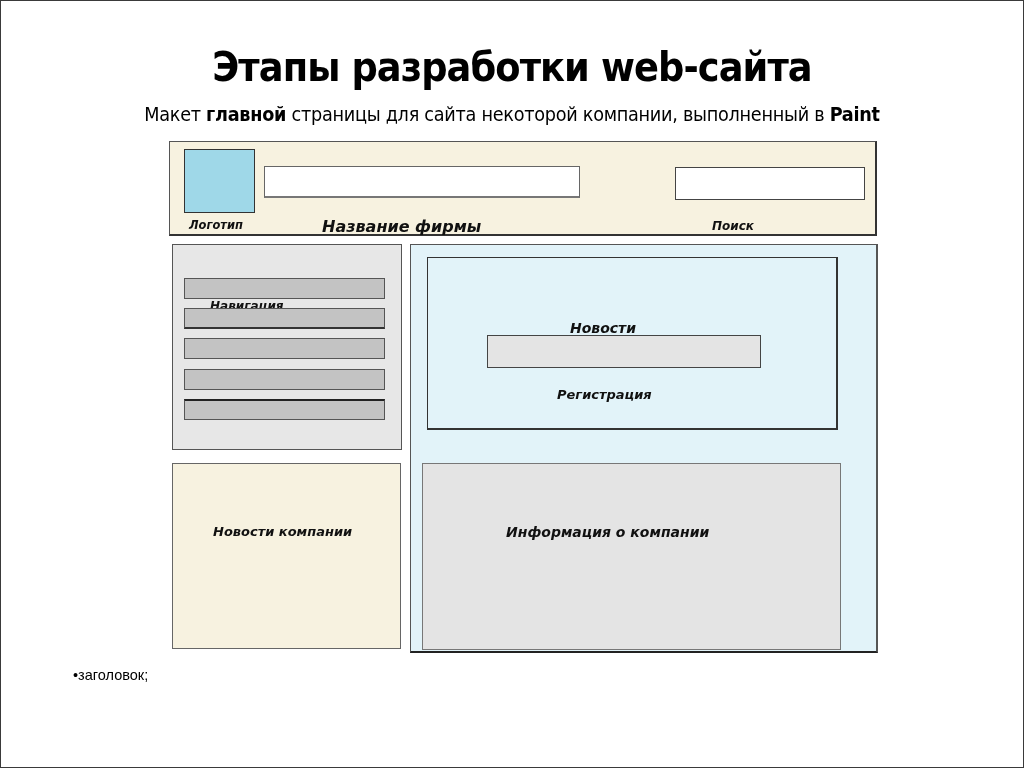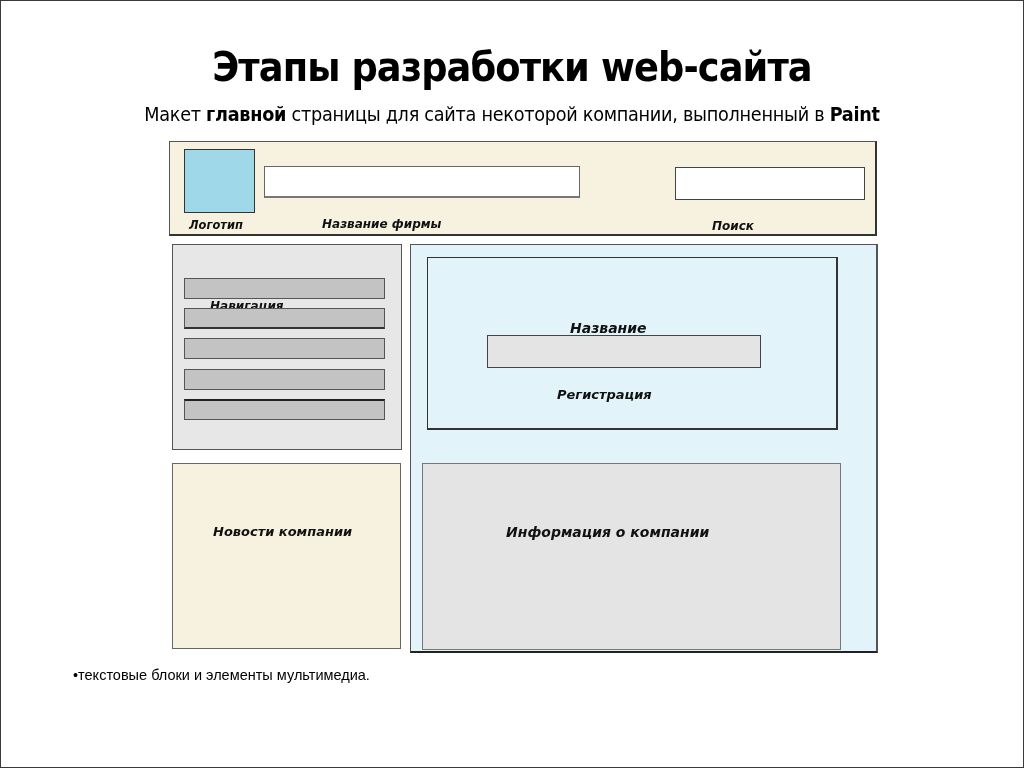--- a/index.html
+++ b/index.html
@@ -66,38 +66,38 @@
 
 <div class="slide-frame"></div>
 
 <div class="title">Этапы разработки web-сайта</div>
 <div class="subtitle"><span>Макет </span><b>главной</b><span> страницы для сайта некоторой компании, выполненный в </span><b>Paint</b></div>
 
 <div class="box header-area"></div>
 <div class="box logo-box"></div>
 <div class="mock-text" style="left:189px; top:175px; font-size:11.5px;">Логотип</div>
 <div class="box firm-box"></div>
-<div class="mock-text" style="left:322px; top:174px; font-size:12px;">Название фирмы</div>
+<div class="mock-text" style="left:322px; top:174px; font-size:16px;">Название фирмы</div>
 <div class="box search-box"></div>
 <div class="mock-text" style="left:712px; top:176px; font-size:12px;">Поиск</div>
 
 <div class="box nav-area"></div>
 <div class="mock-text" style="left:210px; top:256px; font-size:12px;">Навигация</div>
 <div class="nav-item" style="top:278px;"></div>
 <div class="nav-item" style="top:308px; border-bottom:2px solid #333;"></div>
 <div class="nav-item" style="top:338px;"></div>
 <div class="nav-item" style="top:369px;"></div>
 <div class="nav-item" style="top:399px; border-top:2px solid #222;"></div>
 
 <div class="box news-area"></div>
 <div class="mock-text" style="left:213px; top:481px; font-size:13px;">Новости компании</div>
 
 <div class="box main-area"></div>
 <div class="box picture-box"></div>
-<div class="mock-text" style="left:570px; top:277px; font-size:14px;">Название</div>
+<div class="mock-text" style="left:570px; top:277px; font-size:14px;">Новости</div>
 <div class="box register-box"></div>
 <div class="mock-text" style="left:557px; top:344px; font-size:13px;">Регистрация</div>
 <div class="box info-box"></div>
 <div class="mock-text" style="left:506px; top:481px; font-size:14px;">Информация о компании</div>
 
 <div class="caption">
-  <div>•текстовые блоки и элементы мультимедиа.</div>
+  <div>•заголовок;</div>
 </div>
 
 </body></html>

